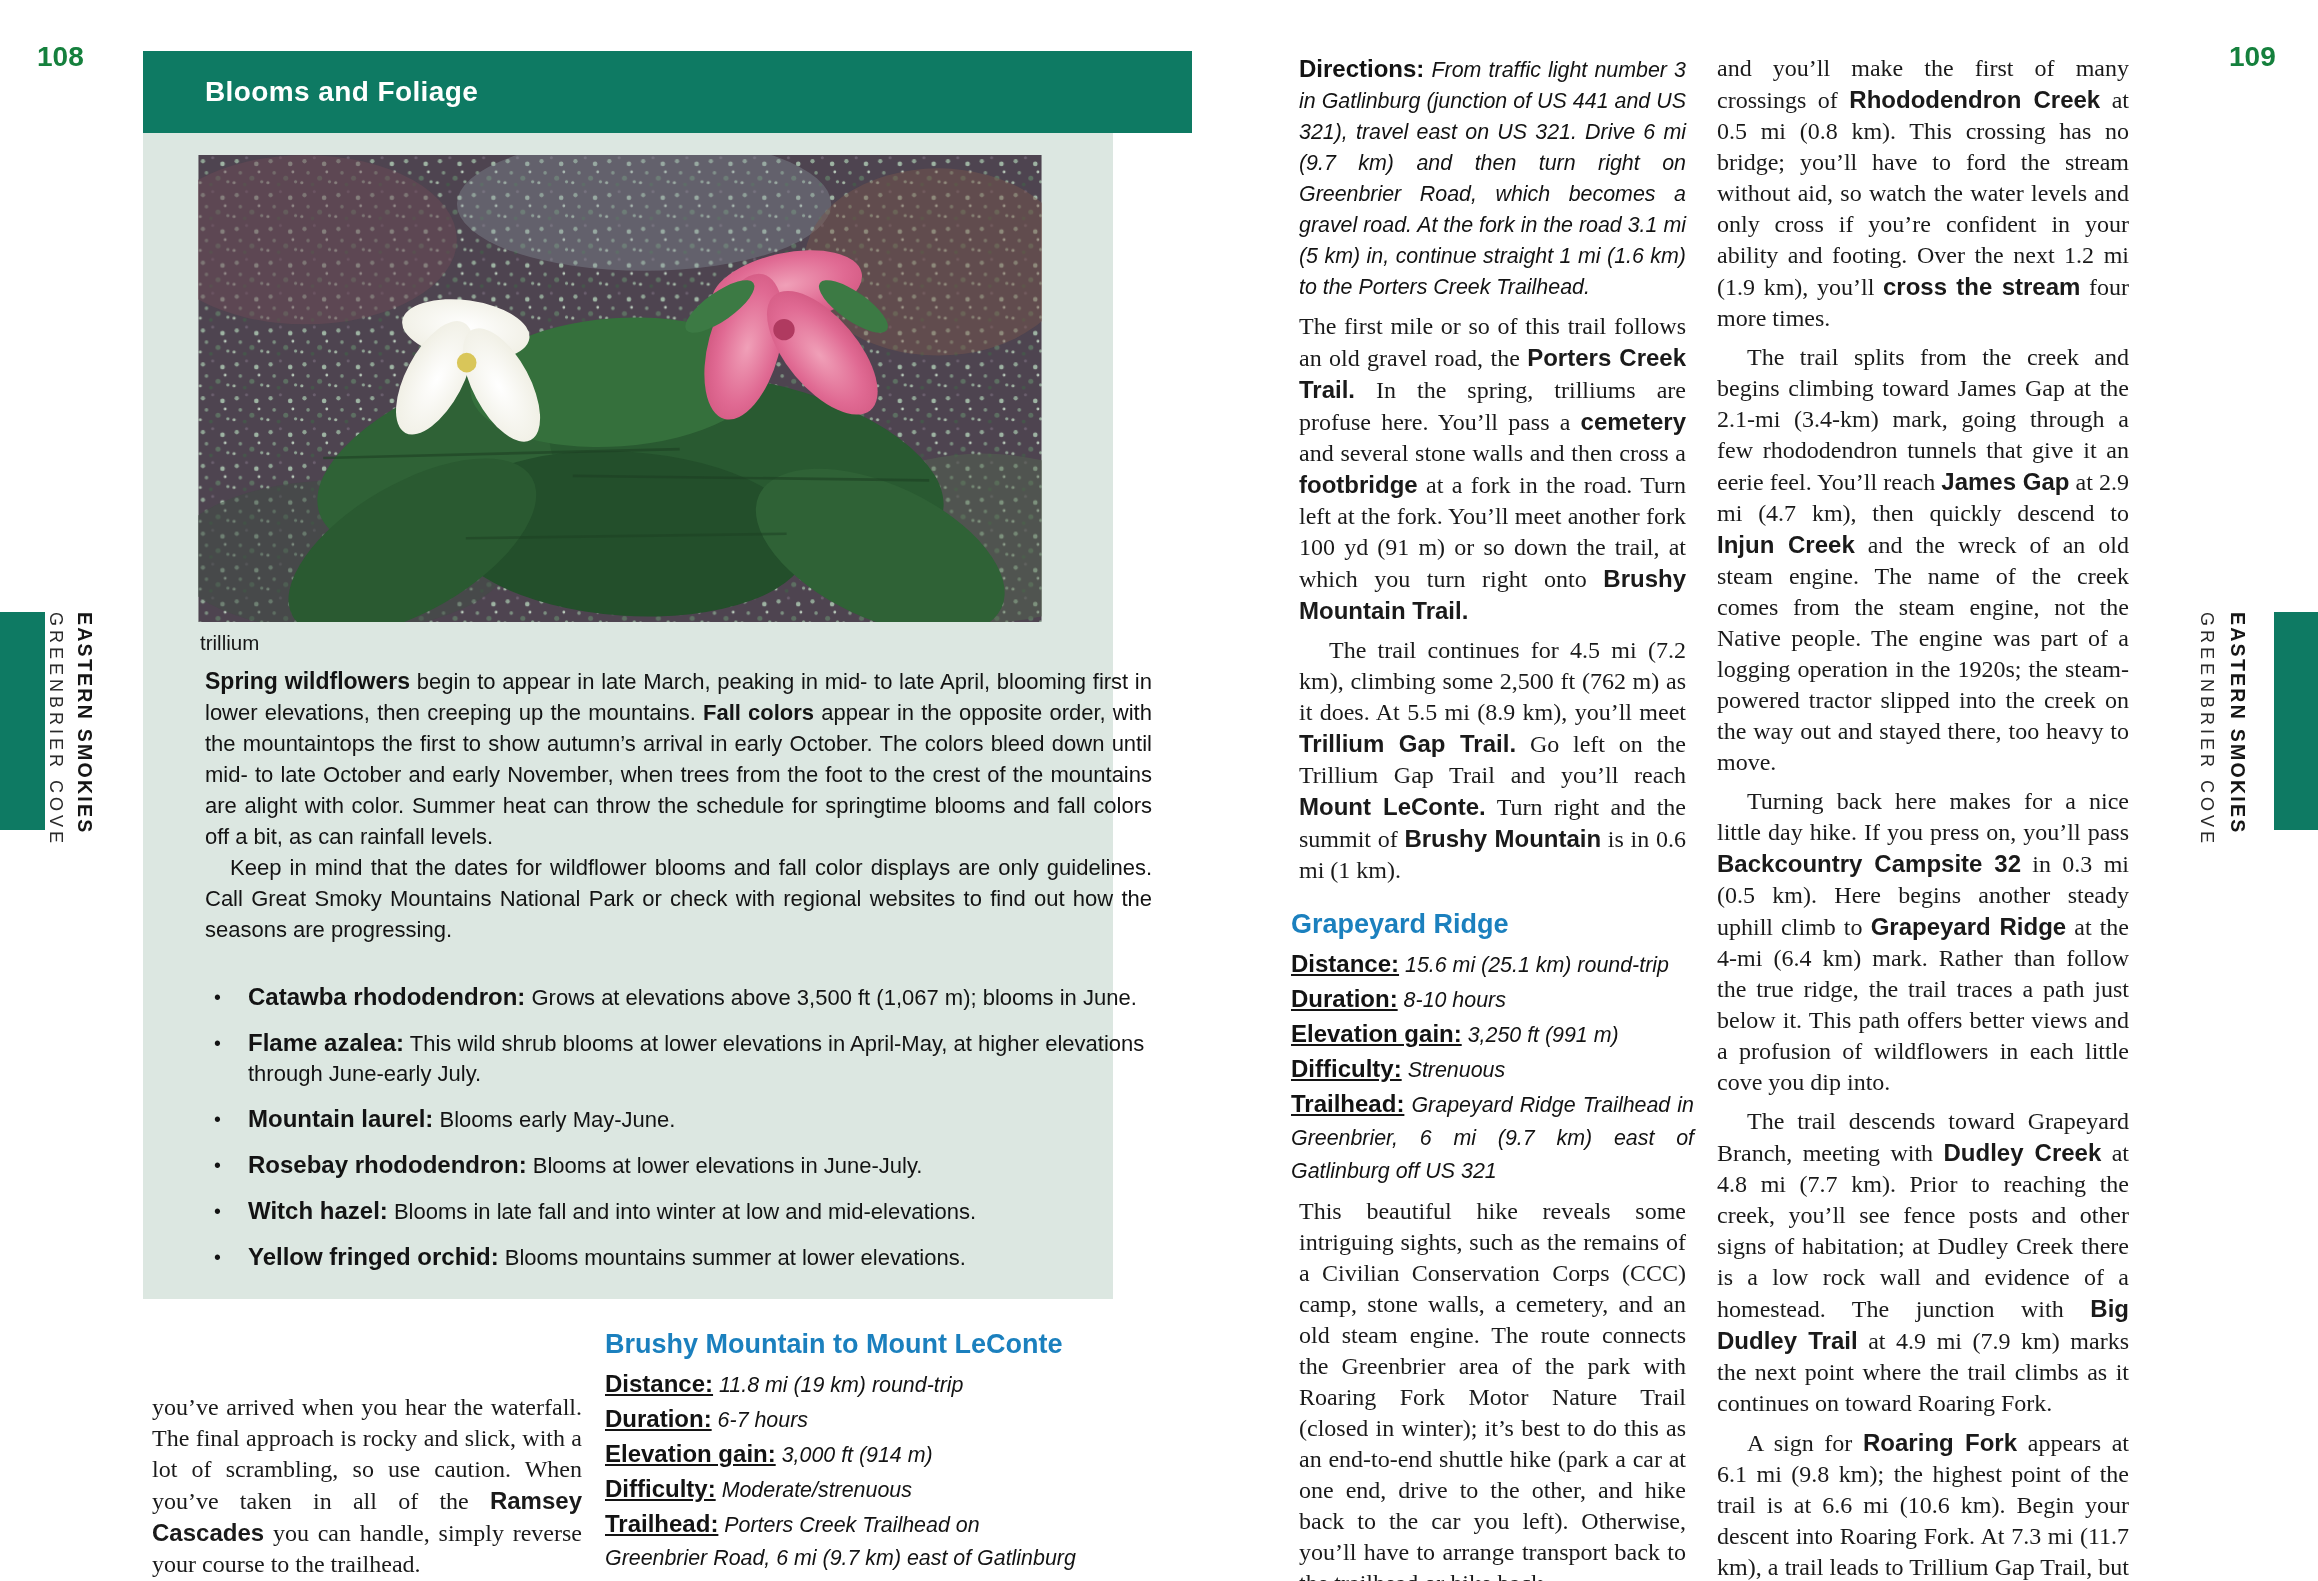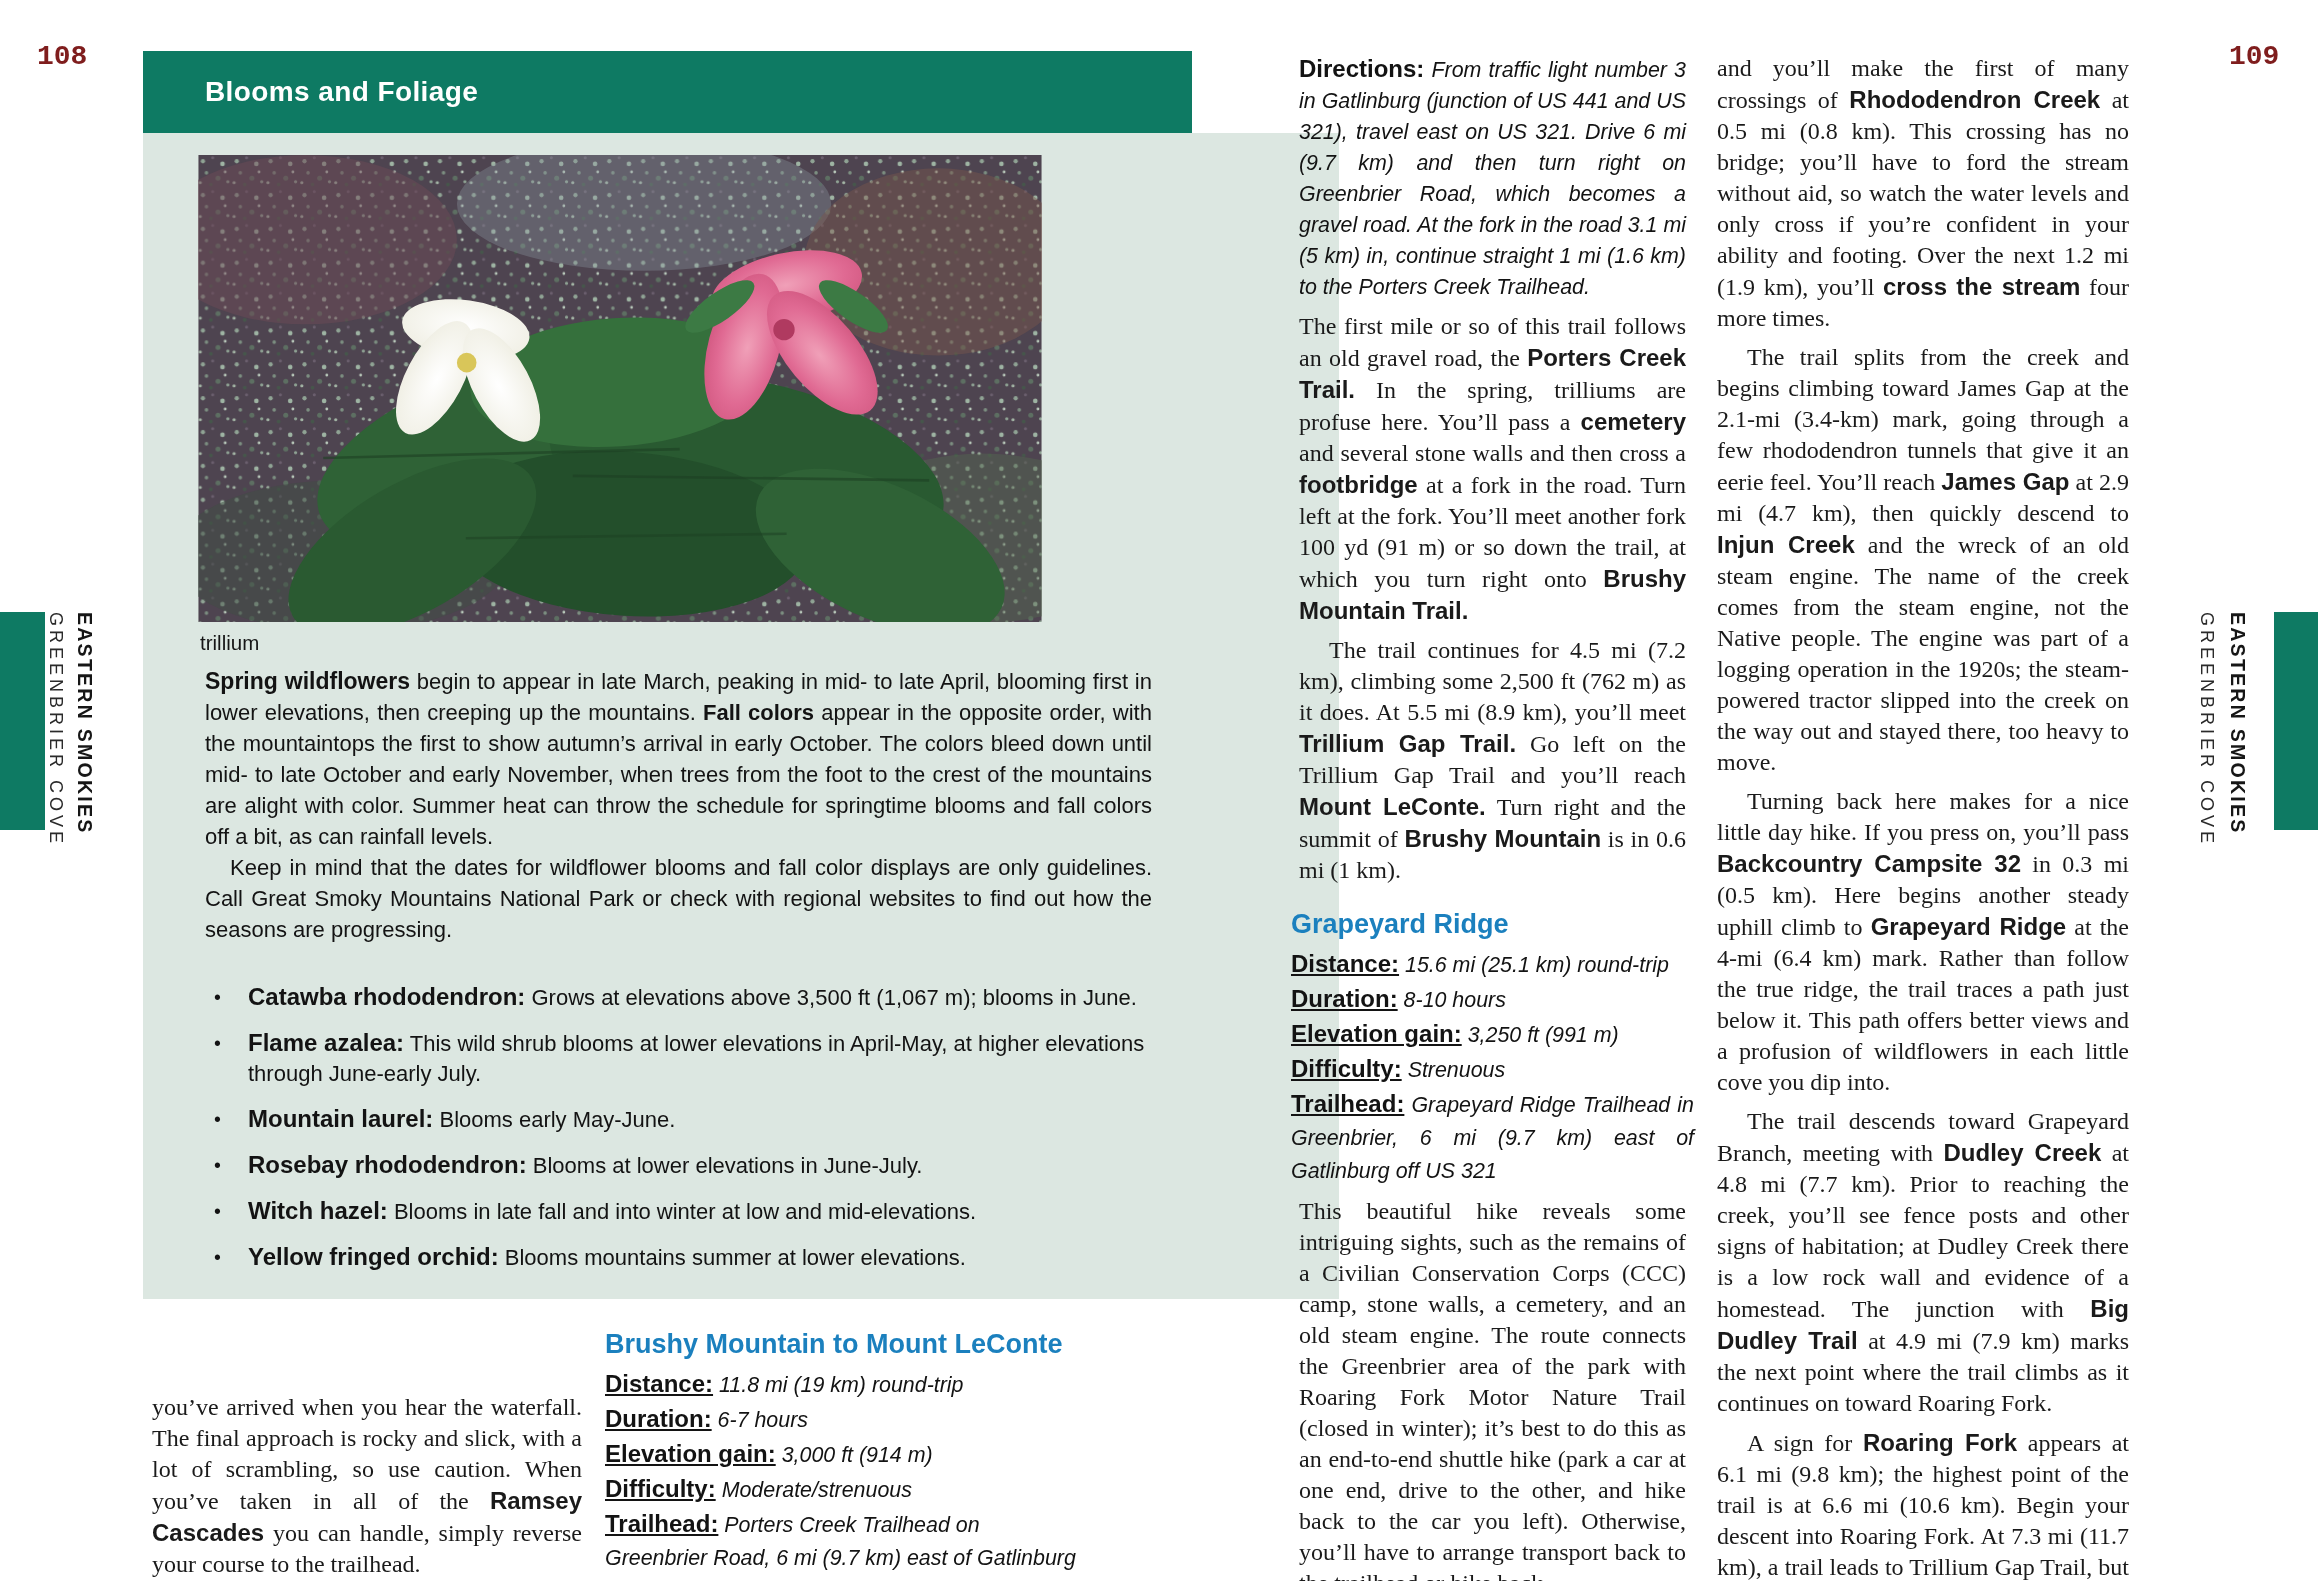--- a/index.html
+++ b/index.html
@@ -4,35 +4,35 @@
 <style>
   :root{
     --teal:#0e7a63; --box-bg:#dce7e1; --blue:#1b80be; --ink:#1a1a1a;
   }
   html,body{margin:0;padding:0;background:#ffffff;}
   #spread{position:relative;width:2319px;height:1581px;background:#ffffff;overflow:hidden;
           font-family:"Liberation Serif",serif;color:var(--ink);}
   .abs{position:absolute;}
 
   
-  .pageno{font-family:Liberation Mono, monospace;font-weight:bold;font-size:28px;color:#7f1d1d;}
+  .pageno{font-family:Liberation Sans, sans-serif;font-weight:bold;font-size:28px;color:#15803d;}
 
   
   .tab{background:var(--teal);width:45px;height:218px;top:612px;}
   .vtext{writing-mode:vertical-rl;text-orientation:mixed;top:612px;height:230px;
          font-family:"Liberation Sans",sans-serif;white-space:nowrap;color:#161616;}
   .vtext.es{font-weight:bold;font-size:19.6px;letter-spacing:2.2px;}
   .vtext.gb{font-weight:normal;font-size:18px;letter-spacing:4px;color:#2a2a2a;}
 
   
   .feature-head{left:143px;top:51px;width:1049px;height:82px;background:var(--teal);
                 display:flex;align-items:center;}
   .feature-title{font-family:"Liberation Sans",sans-serif;font-weight:bold;font-size:28px;
                  color:#ffffff;padding-left:62px;letter-spacing:0.4px;}
-  .feature-box{left:143px;top:133px;width:1196px;height:1166px;background:var(--box-bg);}
+  .feature-box{left:143px;top:133px;width:950px;height:1166px;background:var(--box-bg);padding-left:20px;}
   .photo{left:55px;top:22px;width:844px;height:467px;overflow:hidden;}
   .caption{left:57px;top:498px;font-family:"Liberation Sans",sans-serif;font-size:20.5px;color:#161616;}
   .box-copy{left:62px;top:533px;width:947px;font-family:"Liberation Sans",sans-serif;
             font-size:22px;line-height:31px;color:#131313;text-align:justify;}
   .box-copy p{margin:0;}
   .box-copy p.k{ text-indent:25px; }
   .lead{font-weight:bold;font-size:23px;}
   .ib{font-family:"Liberation Sans",sans-serif;font-weight:bold;}
   .bullets{left:71px;top:849px;width:942px;}
   .bullet{display:flex;margin-bottom:15px;font-family:"Liberation Sans",sans-serif;

